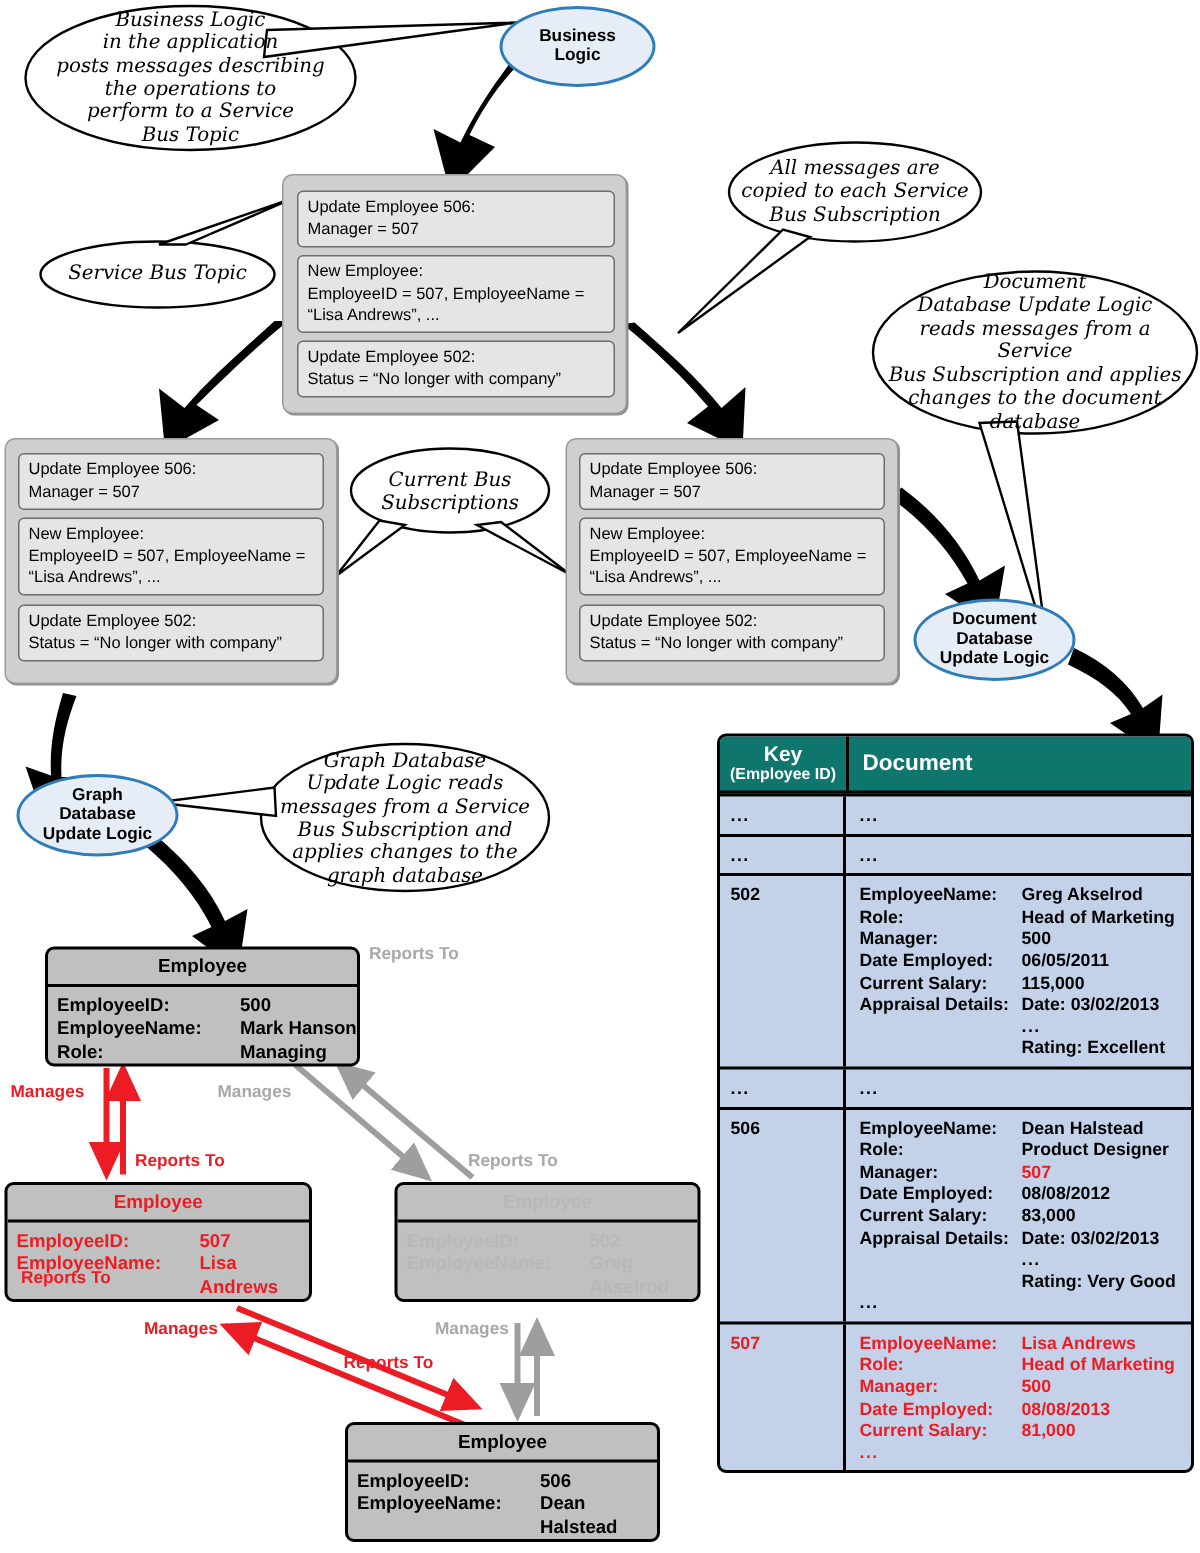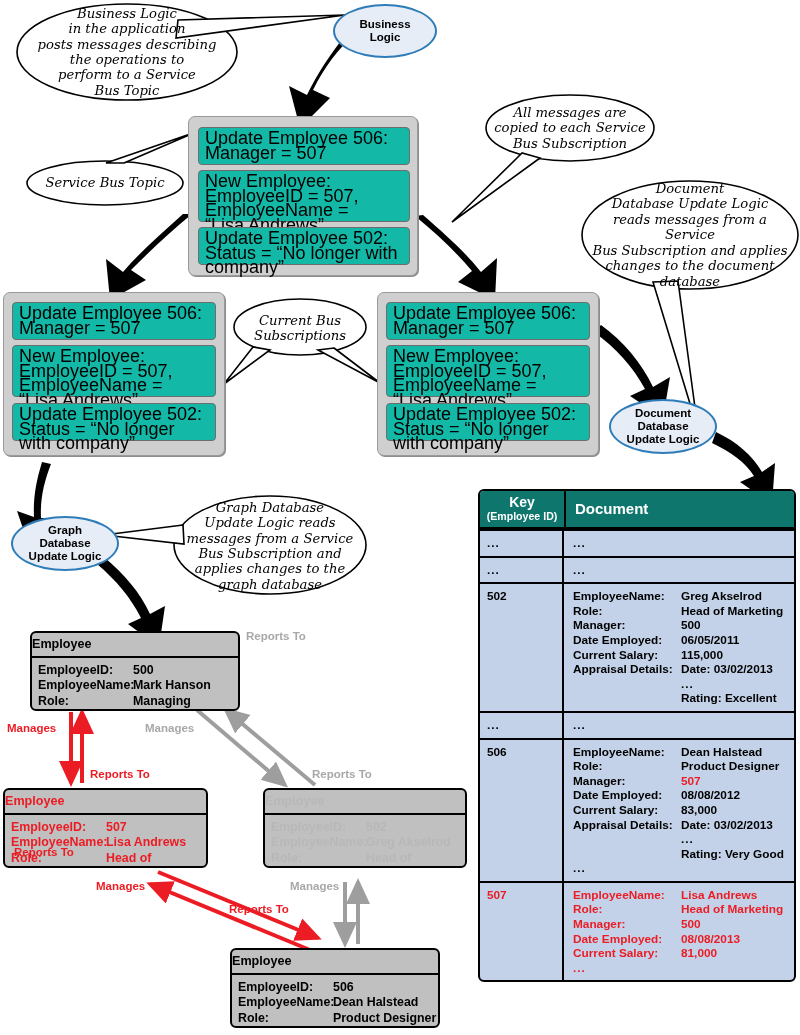--- a/index.html
+++ b/index.html
@@ -7,41 +7,41 @@
        font-family:"Liberation Sans",sans-serif;color:#000;}
   #stage{position:absolute;left:0;top:0;width:800px;height:1035px;}
   svg.layer{position:absolute;left:0;top:0;width:800px;height:1035px;pointer-events:none;}
 
   
   .abs{position:absolute;box-sizing:border-box;}
 
   
   .greybox{background:#cfcfcf;border:1px solid #9a9a9a;border-radius:7px;
            box-shadow:1px 1px 0 #8d8d8d;}
-  .msg{background:#14b8a6;border:1px solid #6d6d6d;border-radius:4px;
-       font-size:18px;line-height:14.6px;padding:3px 5px 0 6px;
+  .msg{background:#e5e5e5;border:1px solid #6d6d6d;border-radius:4px;
+       font-size:11px;line-height:14.6px;padding:3px 5px 0 6px;
        box-sizing:border-box;}
 
   
   .ell{border:2px solid #2e7cb8;background:#e7edf7;border-radius:50%;
        display:flex;align-items:center;justify-content:center;text-align:center;
        font-weight:bold;font-size:11.5px;line-height:12.8px;color:#000;}
 
   
   .callout{font-family:"DejaVu Serif",serif;font-style:italic;
            font-size:13.2px;line-height:15.4px;text-align:center;
            display:flex;align-items:center;justify-content:center;
            color:#000;}
 
   
   .entity{background:#c0c0c0;border:2px solid #000;border-radius:6px;overflow:hidden;}
-  .entity .hdr{font-weight:bold;font-size:12.6px;
+  .entity .hdr{text-align:center;font-weight:bold;font-size:12.6px;
                padding:4px 0 5px;border-bottom:2px solid #000;}
   .entity .body{font-weight:bold;font-size:12.4px;line-height:15.3px;padding:5px 0 5px 6px;}
-  .entity .row{display:flex;}
+  .entity .row{display:flex;gap:27px;}
   .entity .k{width:95px;flex:0 0 95px;}
   .entity .v{flex:1;}
   .grey-text,.grey-text .hdr,.grey-text .body{color:#b8b8b8;}
   .red-text,.red-text .hdr,.red-text .body{color:#ec1c24;}
 
   
   .edgelbl{position:absolute;font-size:11.5px;font-weight:bold;white-space:nowrap;}
   .lbl-red{color:#ec1c24;}
   .lbl-grey{color:#a8a8a8;}
 

